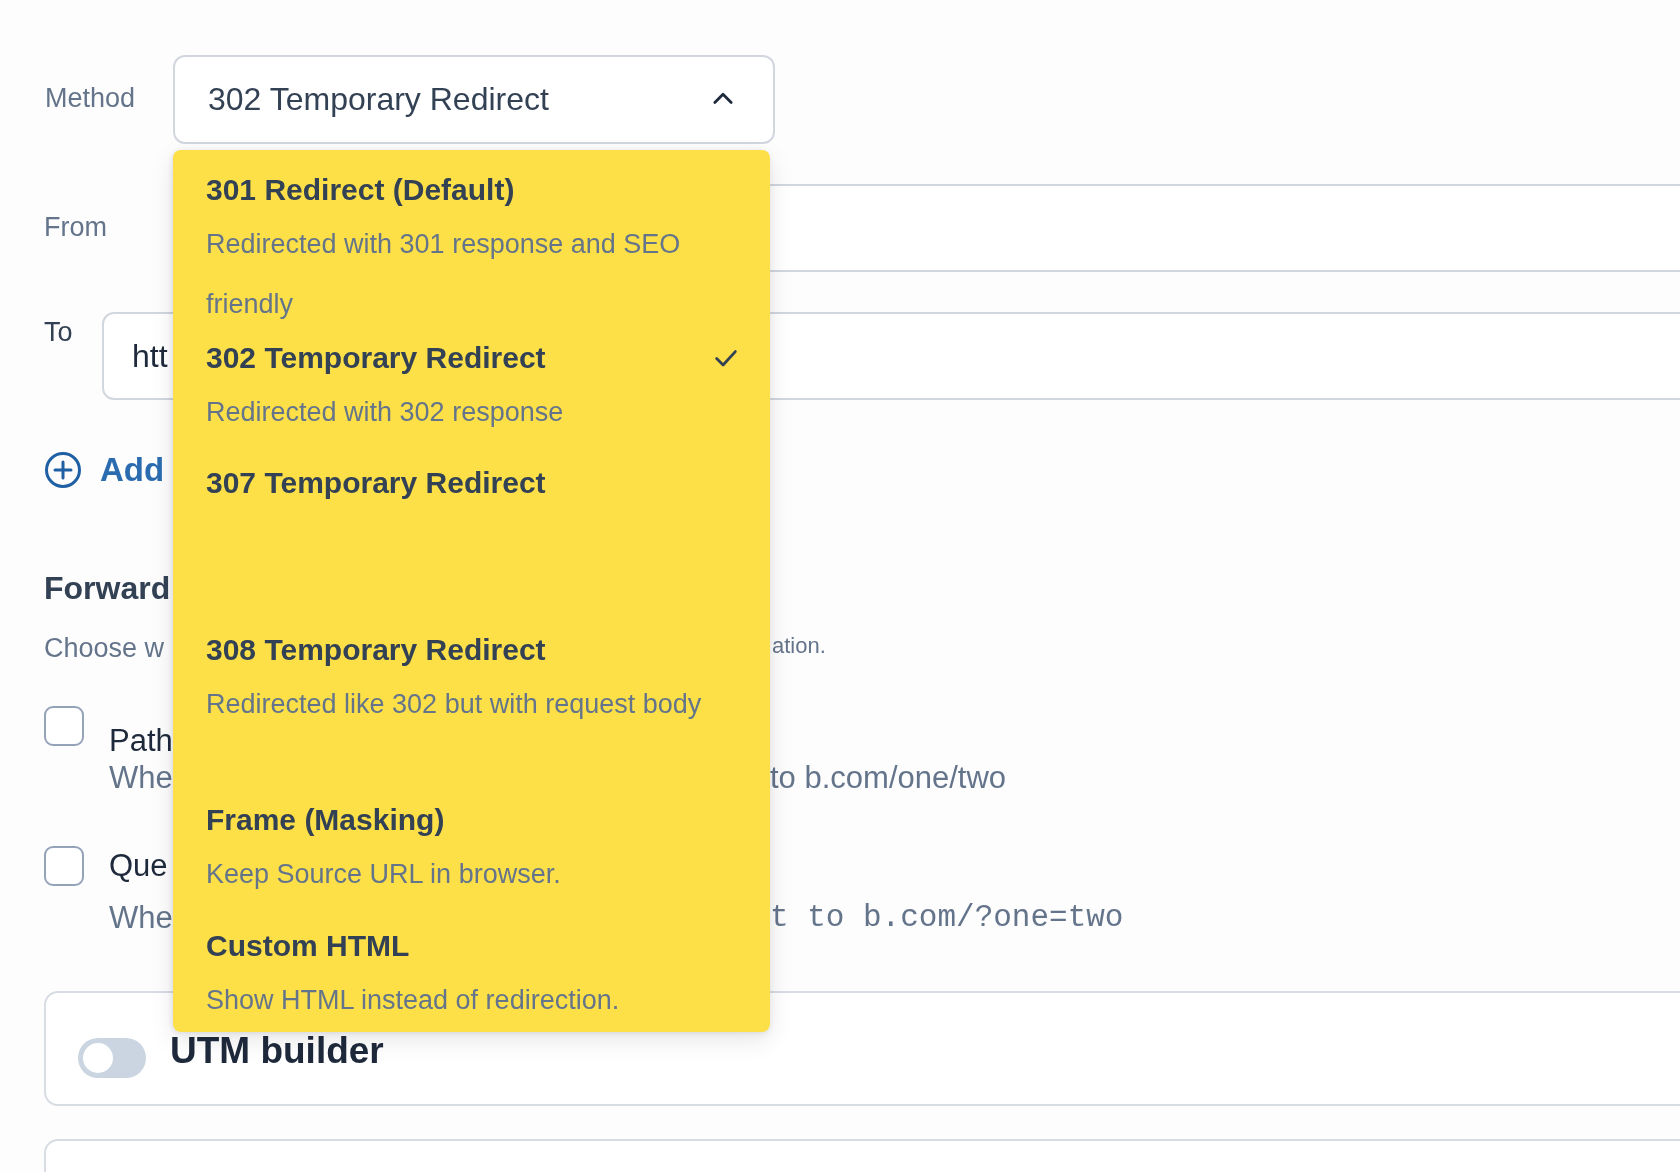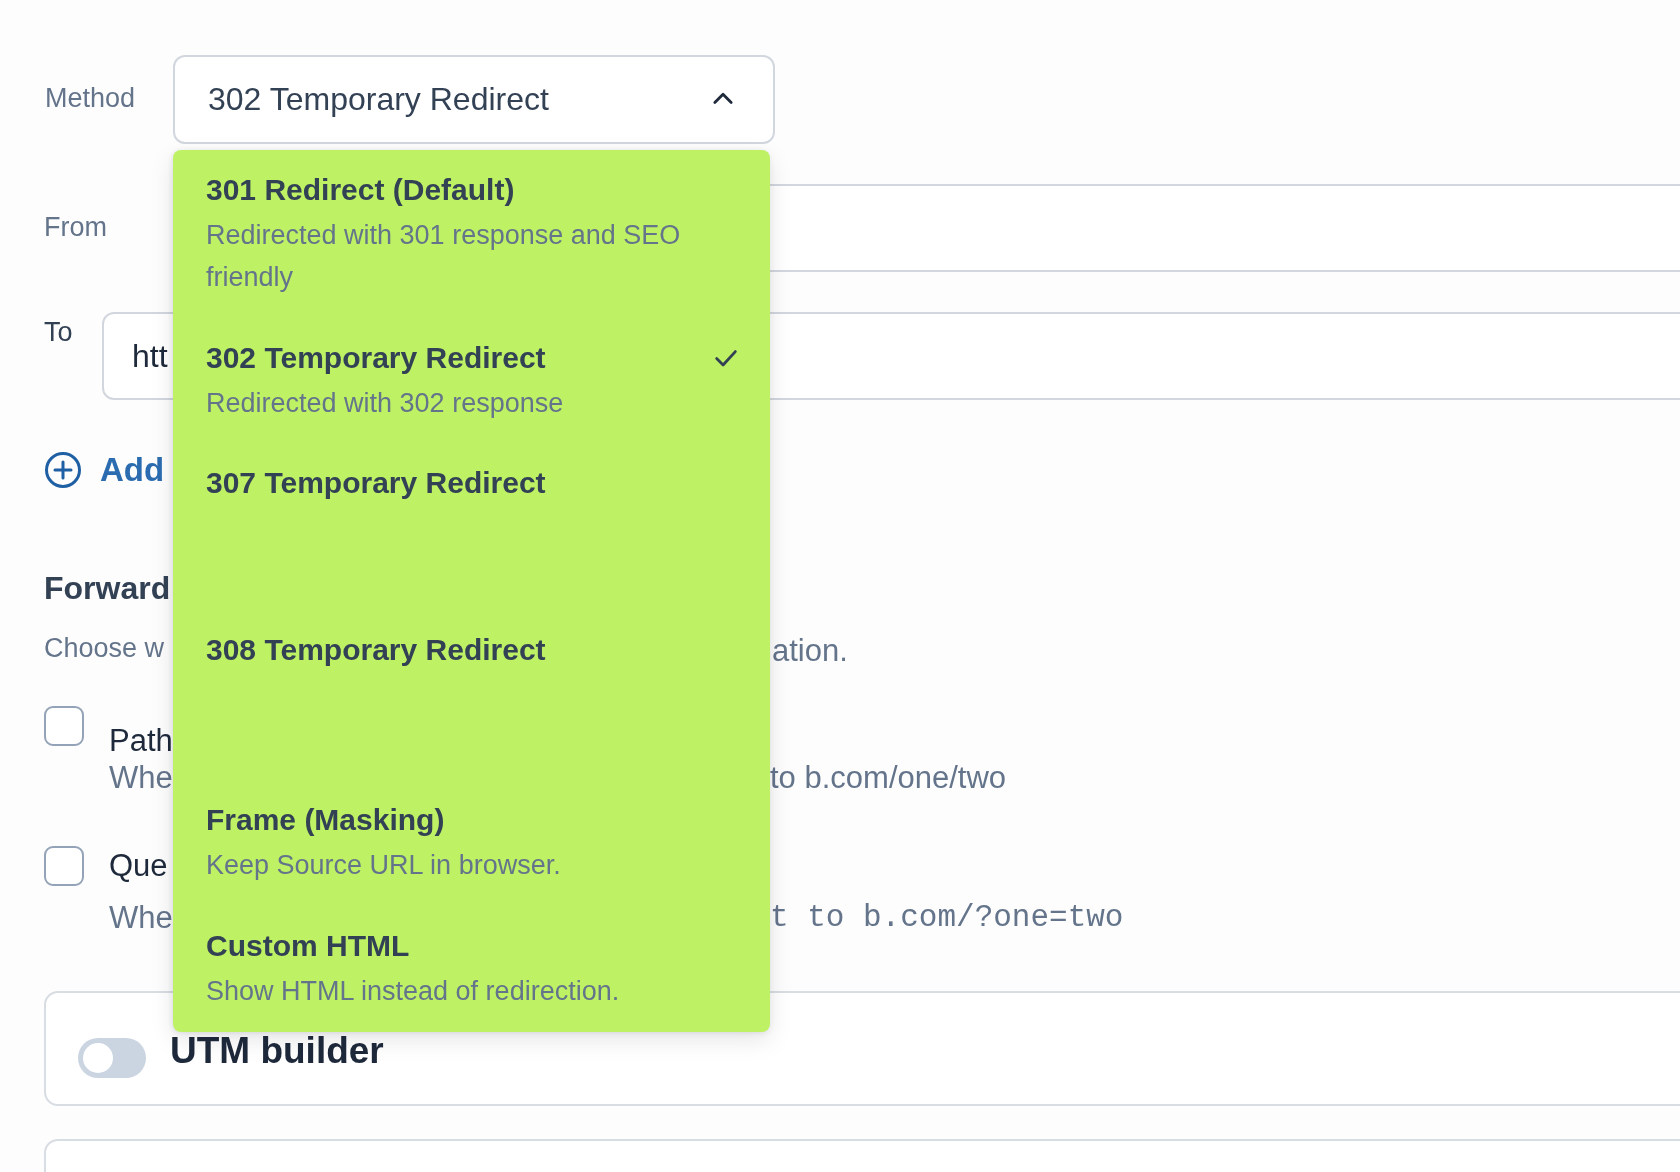--- a/index.html
+++ b/index.html
@@ -26,21 +26,21 @@
     background: #fff; border: 2px solid #d2d6de; border-radius: 12px;
     display: flex; align-items: center; padding-left: 28px;
     font-size: 32px; color: #1e293b;
   }
 
   .add-link { left: 44px; top: 451px; display: flex; align-items: flex-start; gap: 18px; cursor: pointer; }
   .add-link span.t { color: #2b6cb0; font-size: 33px; font-weight: bold; }
 
   .section-title { left: 44px; top: 570px; font-size: 32px; font-weight: bold; color: #334155; }
   .section-desc { left: 44px; top: 633px; font-size: 27px; color: #64748b; white-space: nowrap; }
-  .section-desc-tail { left: 772px; top: 633px; font-size: 31px; color: #64748b; white-space: nowrap; }
+  .section-desc-tail { left: 772px; top: 633px; font-size: 22px; color: #64748b; white-space: nowrap; }
 
   .checkbox {
     width: 40px; height: 40px; border: 2px solid #94a3b8; border-radius: 9px; background: #fff; cursor: pointer;
   }
   .opt-title { font-size: 31px; color: #1e293b; font-weight: 500; white-space: nowrap; }
   .opt-desc { font-size: 31px; color: #64748b; white-space: nowrap; }
 
   .card {
     left: 44px; width: 1700px; background: #fff;
     border: 2px solid #d8dce3; border-radius: 14px;
@@ -48,27 +48,27 @@
   .toggle {
     left: 78px; top: 1038px; width: 68px; height: 40px; border-radius: 20px; background: #cbd5e1; cursor: pointer;
   }
   .toggle .knob {
     position: absolute; left: 5px; top: 5px; width: 30px; height: 30px; border-radius: 50%; background: #fff;
   }
   .utm-label { left: 170px; top: 1030px; font-size: 37px; font-weight: bold; color: #1e293b; }
 
   .dropdown {
     left: 173px; top: 150px; width: 597px; height: 882px;
-    background: #bef264; border-radius: 8px;
+    background: #fde047; border-radius: 8px;
     box-shadow: 0 8px 24px rgba(15,23,42,0.10), 0 2px 6px rgba(15,23,42,0.06), -2px 0 4px rgba(15,23,42,0.04);
     z-index: 10;
   }
   .dd-item { position: absolute; left: 33px; right: 30px; cursor: pointer; }
   .dd-title { font-size: 30px; font-weight: bold; color: #334155; line-height: 40px; white-space: nowrap; }
-  .dd-desc { font-size: 27px; color: #64748b; line-height: 42px; margin-top: 4px; }
+  .dd-desc { font-size: 27px; color: #64748b; line-height: 60px; margin-top: 4px; }
   .dd-check { position: absolute; right: 0; top: 6px; width: 28px; height: 28px; }
 </style>
 </head>
 <body>
 
 <div class="abs label" style="left:45px; top:83px;">Method</div>
 <div class="abs select">
   <span>302 Temporary Redirect</span>
   <svg class="chev" viewBox="0 0 24 24" fill="none" stroke="#1e293b" stroke-width="2.4" stroke-linecap="round" stroke-linejoin="round">
       <polyline points="5,15 12,8 19,15"></polyline>
@@ -126,20 +126,21 @@
     <div class="dd-desc">Redirected with 302 response</div>
     <svg class="dd-check" viewBox="0 0 24 24" fill="none" stroke="#334155" stroke-width="2.4" stroke-linecap="round" stroke-linejoin="round">
         <polyline points="4,12.5 9.5,18 20,6.5"></polyline>
       </svg>
   </div>
   <div class="dd-item" style="top:313px;">
     <div class="dd-title">307 Temporary Redirect</div>
   </div>
   <div class="dd-item" style="top:480px;">
     <div class="dd-title">308 Temporary Redirect</div>
+    <div class="dd-desc" style="width:500px; white-space:normal;">Redirected like 302 but with request body</div>
   </div>
   <div class="dd-item" style="top:776px;">
     <div class="dd-title">Custom HTML</div>
     <div class="dd-desc">Show HTML instead of redirection.</div>
   </div>
   <div class="dd-item" style="top:650px;">
     <div class="dd-title">Frame (Masking)</div>
     <div class="dd-desc">Keep Source URL in browser.</div>
   </div>
 </div>

